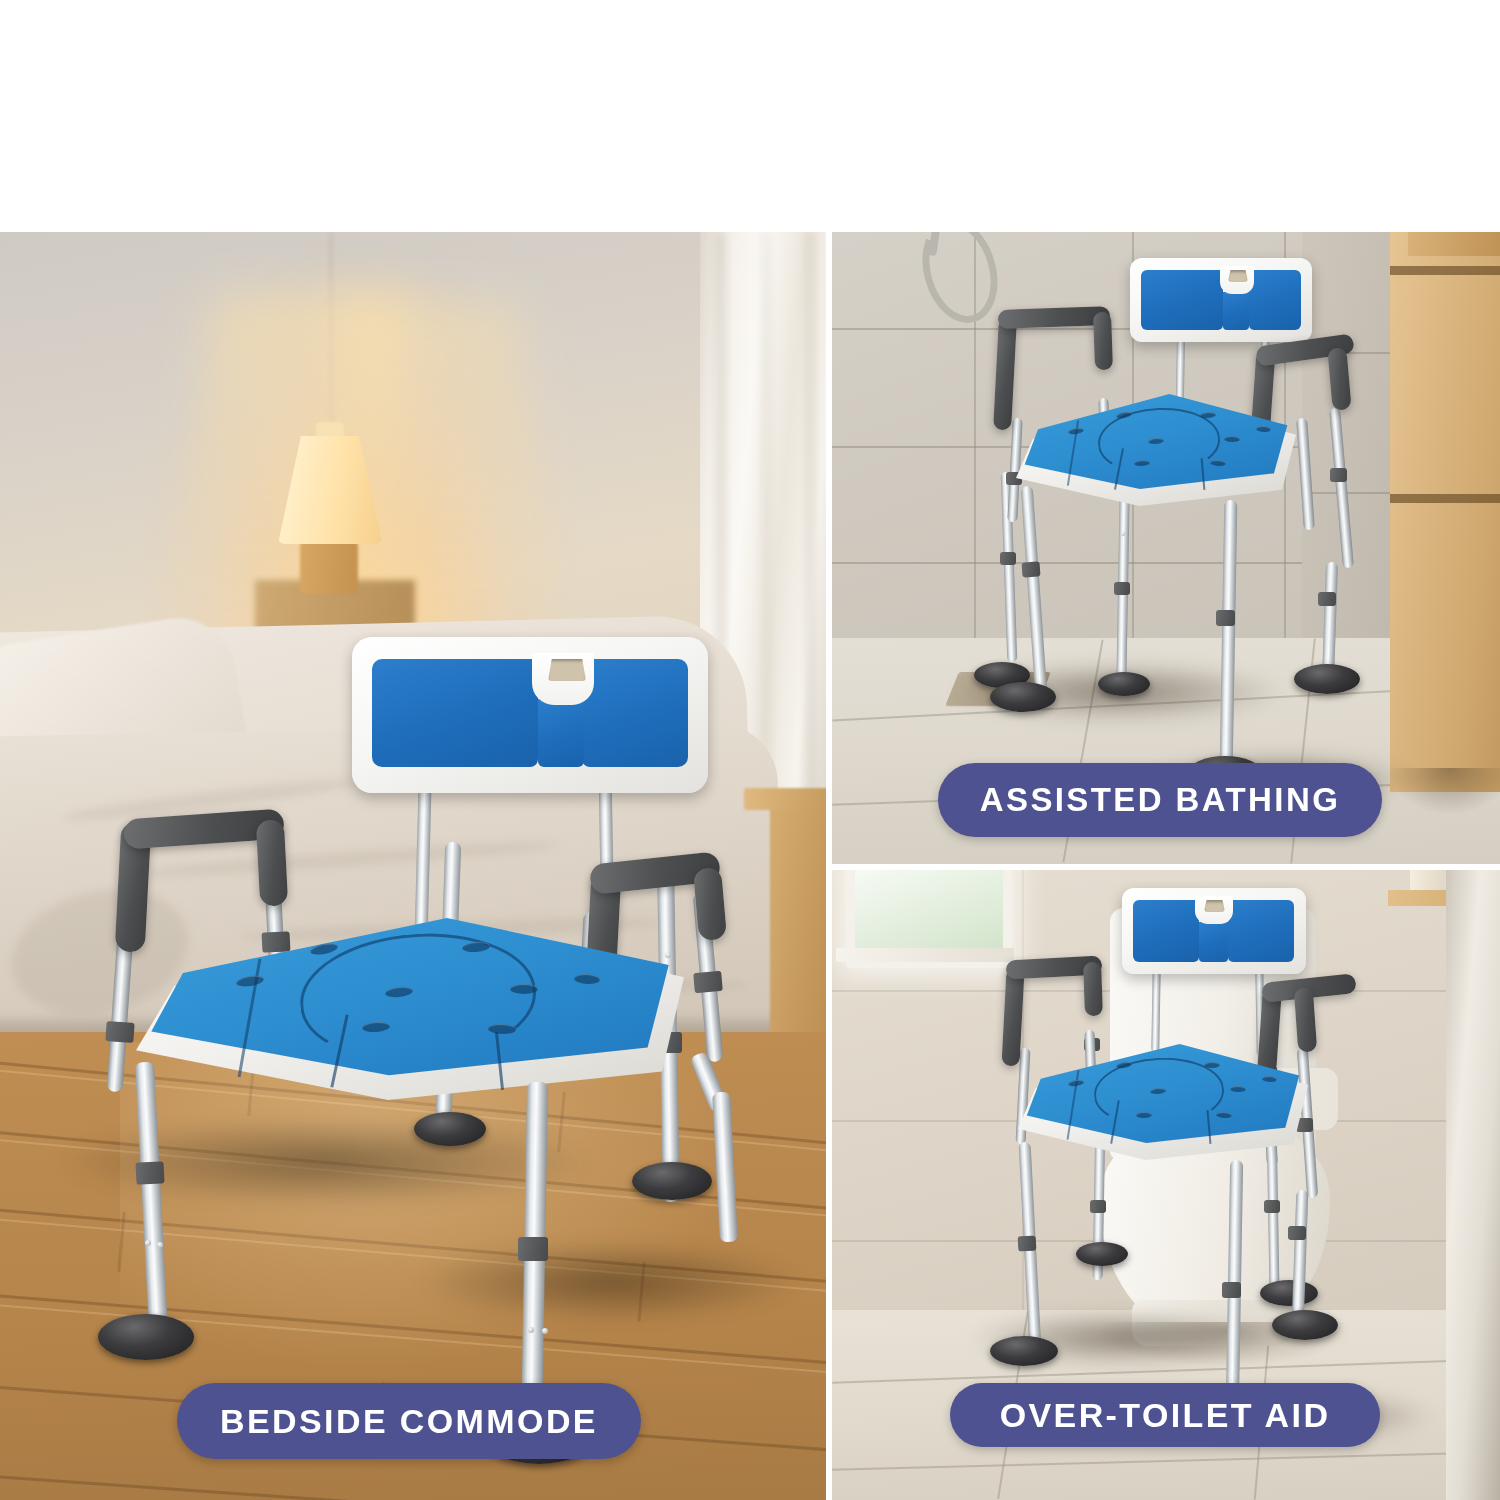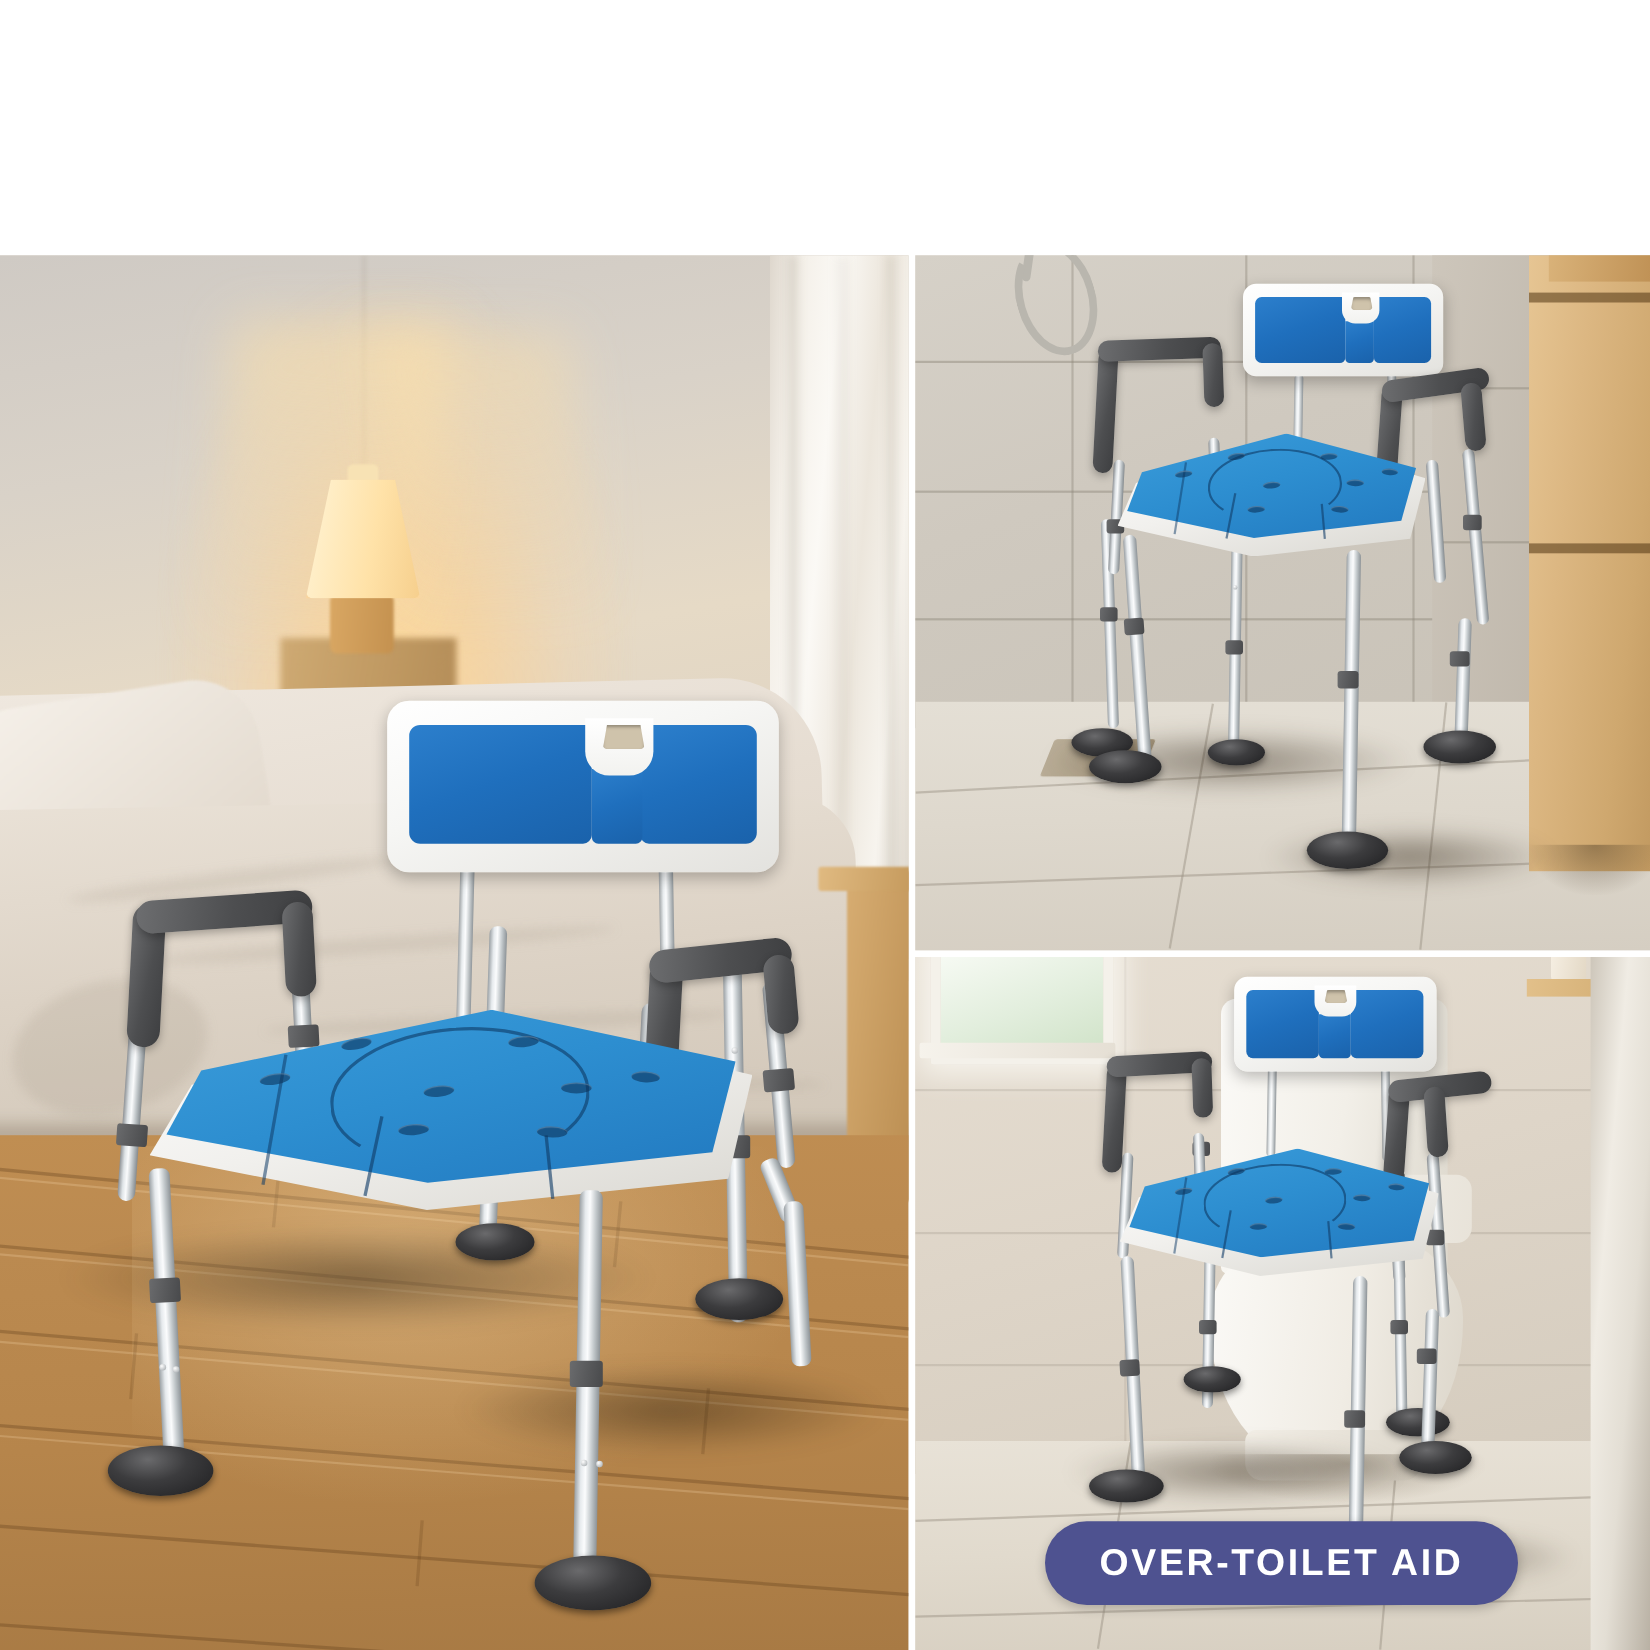--- a/index.html
+++ b/index.html
@@ -174,21 +174,21 @@
   
   .badge{position:absolute;background:#4e5290;border-radius:999px;
          display:flex;align-items:center;justify-content:center;
          box-shadow:0 3px 10px rgba(0,0,0,.22);}
   .badge-label{color:#ffffff;font-weight:bold;white-space:nowrap;
          font-family:"Liberation Sans","DejaVu Sans",sans-serif;}
   #badge-bathing{left:938px;top:763px;width:444px;height:74px;}
   #badge-bathing .badge-label{font-size:33px;letter-spacing:2.4px;}
   #badge-commode{left:177px;top:1383px;width:464px;height:76px;}
   #badge-commode .badge-label{font-size:34px;letter-spacing:2.4px;}
-  #badge-toilet{left:950px;top:1383px;width:430px;height:76px;}
+  #badge-toilet{left:950px;top:1383px;width:430px;height:64px;}
   #badge-toilet .badge-label{font-size:34px;letter-spacing:2.4px;}
 </style>
 </head>
 <body>
 
 <div id="stage">
 
 
   <div class="panel" id="panel-left">
     <div class="scene">
@@ -314,20 +314,23 @@
       <div class="c-leg" style="left:524px;top:850px;width:21px;height:350px;transform:rotate(1deg);"></div>
       <div class="c-collar" style="left:518px;top:1005px;width:30px;height:24px;"></div>
       <div class="c-pin" style="left:528px;top:1095px;"></div>
       <div class="c-pin" style="left:542px;top:1096px;"></div>
       <div class="c-foot" style="left:486px;top:1182px;width:106px;height:50px;"></div>
 
       <div class="c-leg" style="left:700px;top:820px;width:18px;height:60px;transform:rotate(-22deg);"></div>
       <div class="c-leg" style="left:716px;top:860px;width:18px;height:150px;transform:rotate(-3deg);"></div>
     </div>
 
+    <div class="badge" id="badge-commode" style="left:177px;top:1151px;">
+      <div class="badge-label">BEDSIDE COMMODE</div>
+    </div>
   </div>
 
   <div class="panel" id="panel-tr">
     <div class="scene">
       <div class="sh-wall"></div>
       <div class="tile-h" style="left:0;top:96px;width:560px;"></div>
       <div class="tile-h" style="left:0;top:214px;width:560px;"></div>
       <div class="tile-h" style="left:0;top:330px;width:560px;"></div>
       <div class="tile-v" style="left:142px;top:0;height:420px;"></div>
       <div class="tile-v" style="left:300px;top:0;height:420px;"></div>
@@ -413,20 +416,23 @@
 
       <div class="c-leg" style="left:390px;top:268px;width:13px;height:270px;transform:rotate(1deg);"></div>
       <div class="c-collar" style="left:384px;top:378px;width:19px;height:16px;"></div>
       <div class="c-foot" style="left:356px;top:524px;width:74px;height:34px;"></div>
 
       <div class="c-leg" style="left:492px;top:330px;width:12px;height:118px;transform:rotate(2deg);"></div>
       <div class="c-collar" style="left:486px;top:360px;width:18px;height:14px;"></div>
       <div class="c-foot" style="left:462px;top:432px;width:66px;height:30px;"></div>
     </div>
 
+    <div class="badge" id="badge-bathing" style="left:106px;top:531px;">
+      <div class="badge-label">ASSISTED BATHING</div>
+    </div>
   </div>
 
   <div class="panel" id="panel-br">
     <div class="scene">
       <div class="tl-wall"></div>
       <div class="tile-h" style="left:0;top:120px;width:620px;opacity:.5;"></div>
       <div class="tile-h" style="left:0;top:250px;width:620px;opacity:.5;"></div>
       <div class="tile-h" style="left:0;top:370px;width:620px;opacity:.5;"></div>
       <div class="tile-v" style="left:190px;top:0;height:450px;opacity:.4;"></div>
       <div class="tl-window"></div>

